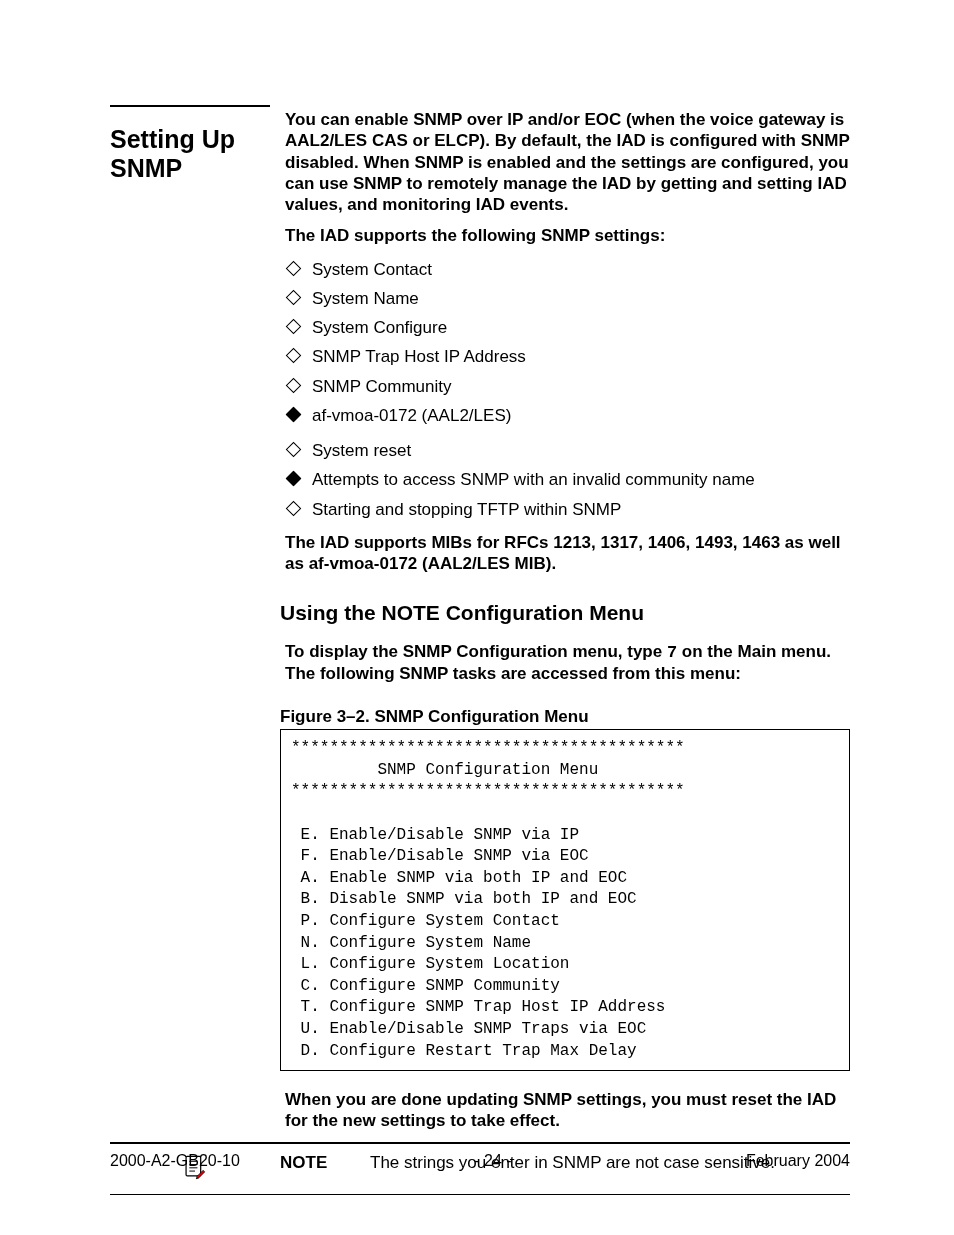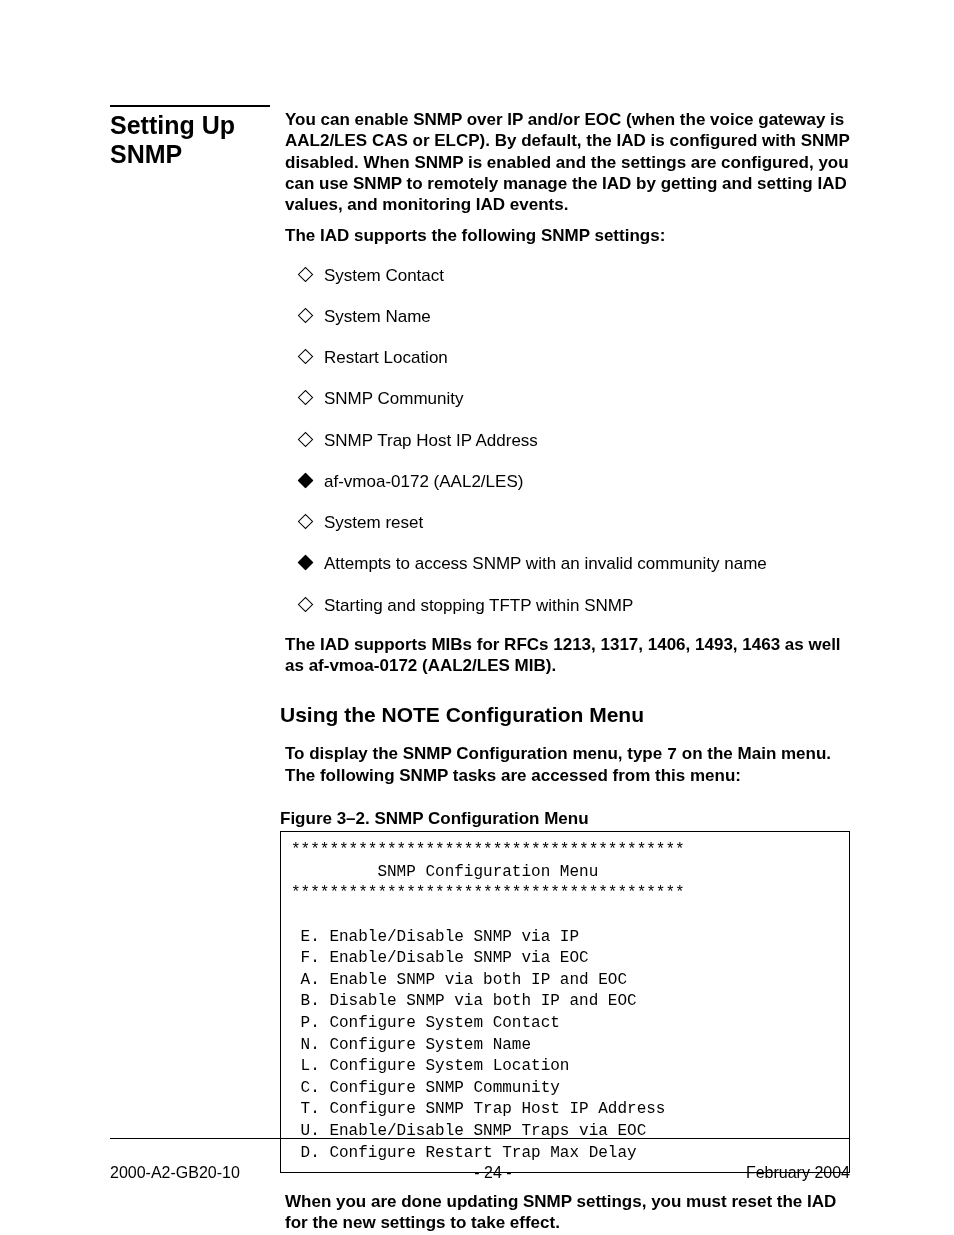--- a/index.html
+++ b/index.html
@@ -21,21 +21,21 @@
   .content {
     position: absolute;
     left: 110px;
     top: 105px;
     width: 740px;
   }
   .left-col {
     float: left;
     width: 160px;
     border-top: 2px solid #000;
-    padding-top: 4px;
+    padding-top: 18px;
   }
   .left-col h1 {
     margin: 0;
     font-size: 25px;
     font-weight: bold;
     line-height: 1.15;
   }
   .right-col {
     margin-left: 170px;
     padding-top: 4px;
@@ -43,21 +43,21 @@
   p {
     margin: 0 0 10px 5px;
     font-weight: bold;
   }
   .list {
     margin: 0 0 10px 0;
     padding: 0;
   }
   .list li {
     list-style: none;
-    margin: 16px;
+    margin: 4px;
     padding: 2px 0 2px 28px;
     position: relative;
   }
   .list li .diamond {
     position: absolute;
     left: 4px;
     top: 6px;
     width: 9px;
     height: 9px;
     transform: rotate(45deg);
@@ -81,27 +81,26 @@
   pre.code {
     border: 1px solid #000;
     margin: 0 0 18px 0;
     padding: 8px 10px 8px 10px;
     font-family: "Courier New", Courier, monospace;
     font-size: 16px;
     line-height: 1.35;
     white-space: pre;
   }
   .note-row {
-    border-top: 4px solid #000000;
+    border-top: 2px solid #000000;
     border-bottom: 1px solid #000;
     padding: 8px 0 14px 0;
     display: flex;
     align-items: flex-start;
     margin-left: -170px;
-    justify-content: center;
   }
   .note-icon-cell {
     width: 170px;
     display: flex;
     justify-content: center;
     padding-top: 2px;
   }
   .note-icon {
     width: 26px;
     height: 26px;
@@ -109,25 +108,25 @@
   .note-body {
     display: flex;
   }
   .note-label {
     font-weight: bold;
     width: 90px;
   }
   .footer {
     position: absolute;
     left: 110px;
-    bottom: 52px;
+    bottom: 64px;
     width: 740px;
     border-top: 1px solid #000;
     font-size: 16px;
-    padding-top: 24px;
+    padding-top: 8px;
     display: flex;
     justify-content: space-between;
   }
   .inline-mono {
     font-family: "Courier New", Courier, monospace;
   }
 </style>
 </head>
 <body>
 
@@ -142,23 +141,23 @@
     </div>
 
     <div class="right-col">
 
       <p>You can enable SNMP over IP and/or EOC (when the voice gateway is AAL2/LES CAS or ELCP). By default, the IAD is configured with SNMP disabled. When SNMP is enabled and the settings are configured, you can use SNMP to remotely manage the IAD by getting and setting IAD values, and monitoring IAD events.</p>
       <p>The IAD supports the following SNMP settings:</p>
 
       <ul class="list">
         <li><span class="diamond hollow"></span><span>System Contact</span></li>
         <li><span class="diamond hollow"></span><span>System Name</span></li>
-        <li><span class="diamond hollow"></span><span>Restart Location</span></li>
+        <li><span class="diamond hollow"></span><span>System Configure</span></li>
+        <li><span class="diamond hollow"></span><span>SNMP Trap Host IP Address</span></li>
         <li><span class="diamond hollow"></span><span>SNMP Community</span></li>
-        <li><span class="diamond hollow"></span><span>SNMP Trap Host IP Address</span></li>
         <li><span class="diamond"></span><span>af-vmoa-0172 (AAL2/LES)</span></li>
       </ul>
 
 
       <ul class="list">
         <li><span class="diamond hollow"></span><span>System reset</span></li>
         <li><span class="diamond"></span><span>Attempts to access SNMP with an invalid community name</span></li>
         <li><span class="diamond hollow"></span><span>Starting and stopping TFTP within SNMP</span></li>
       </ul>
 

